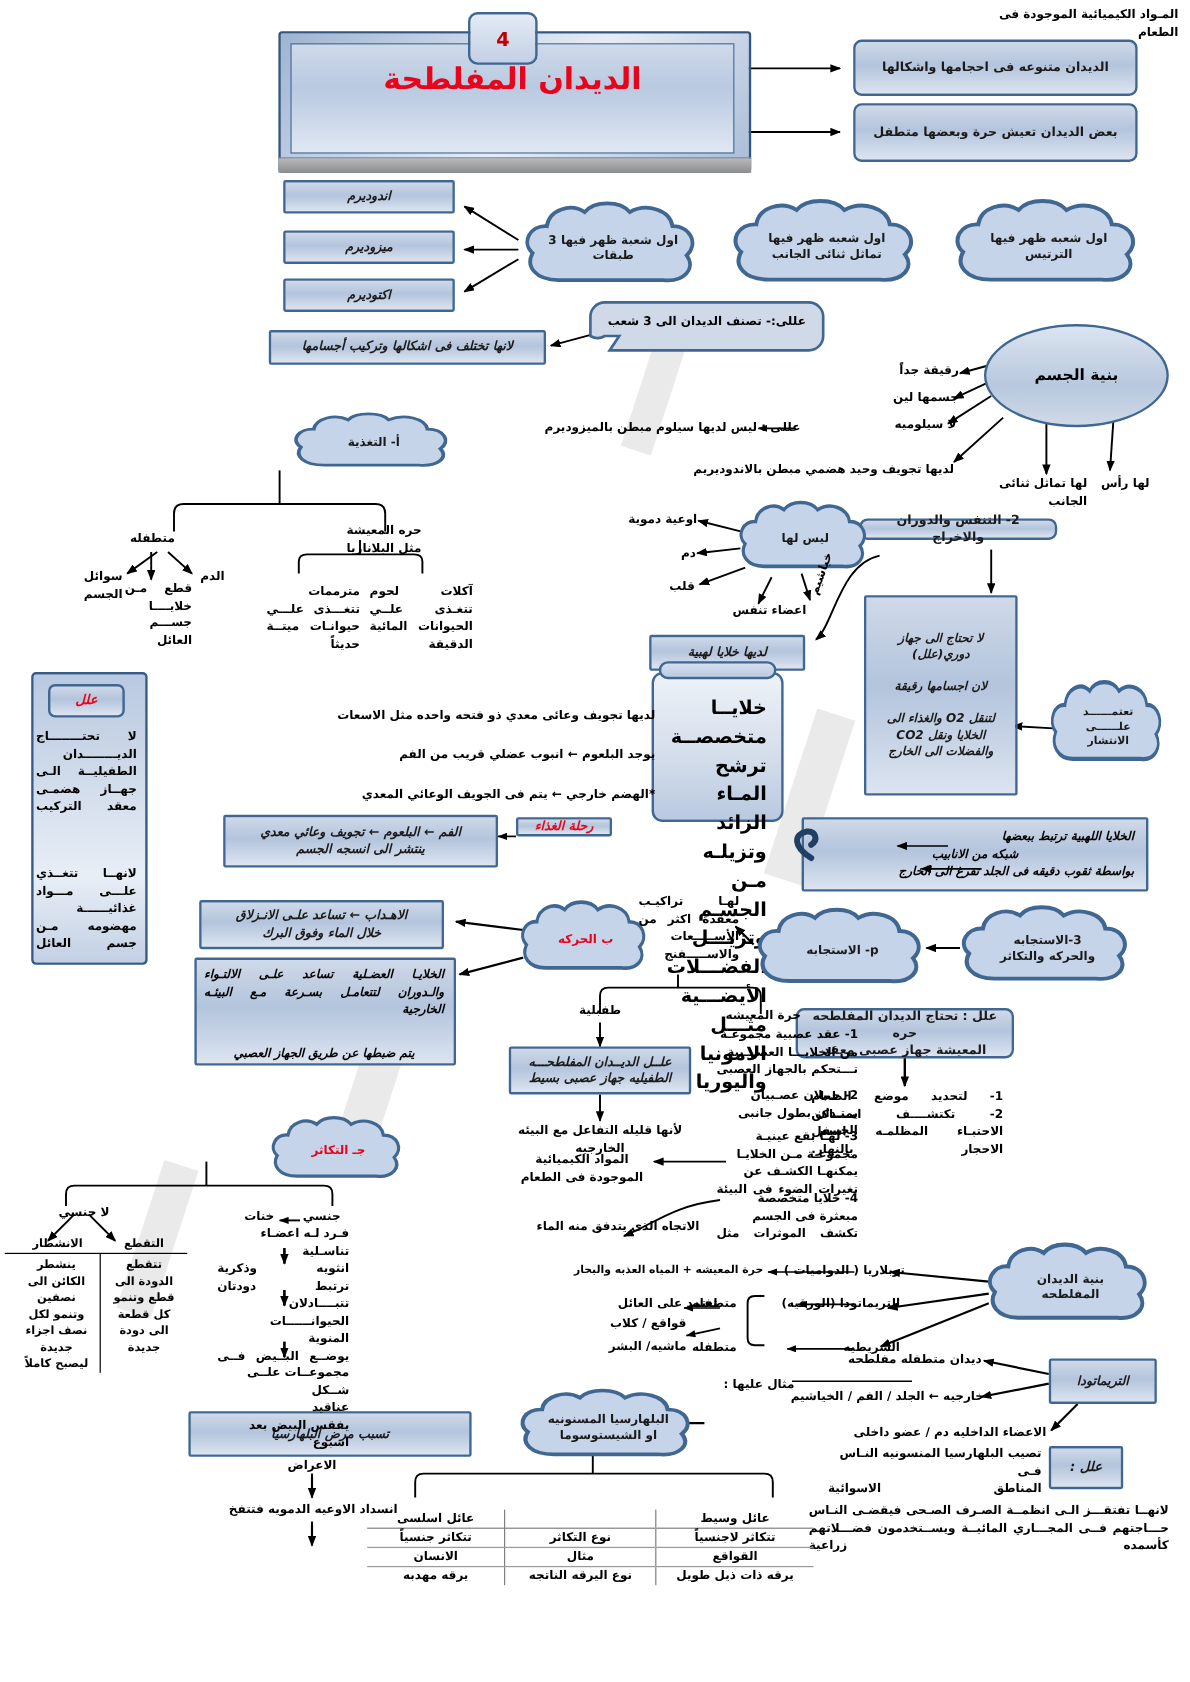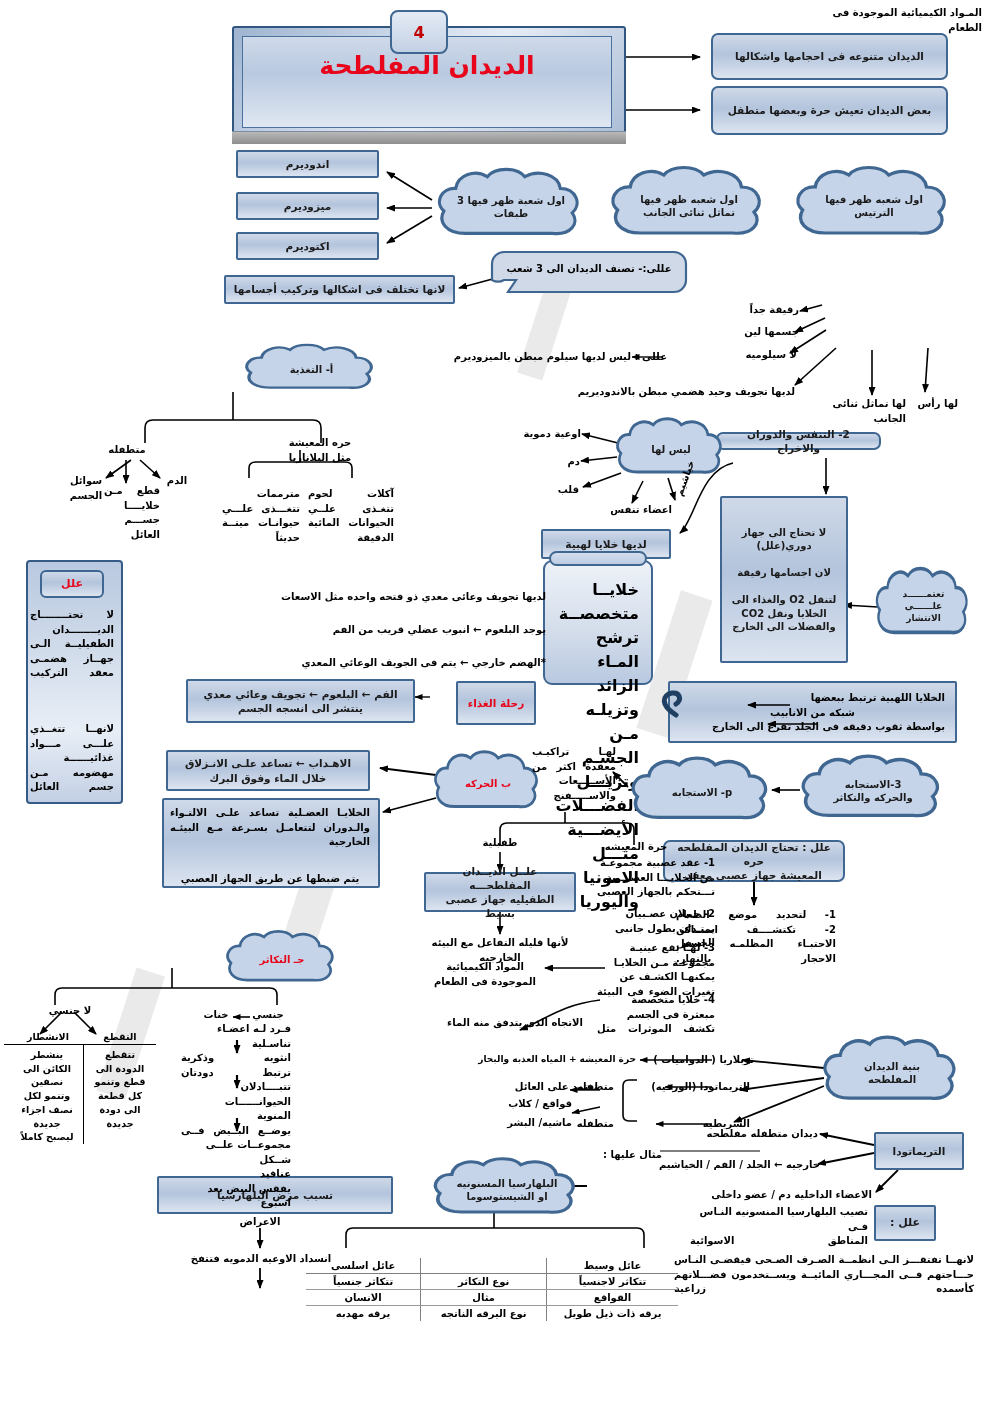--- a/index.html
+++ b/index.html
@@ -18,21 +18,21 @@
   
   .abs{position:absolute;box-sizing:border-box;z-index:2;}
 
   
   .pbox{
     border:2px solid #3f6791;border-radius:7px;
     background:linear-gradient(to bottom,#cfd9e8 0%,#b3c4dc 45%,#dce4f0 100%);
     display:flex;align-items:center;justify-content:center;text-align:center;
     font-size:10.5px;font-weight:bold;color:#1a1a1a;padding:3px 6px;line-height:1.35;
   }
-  .pbox.sq{border-radius:2px;}
+  .pbox.sq{border-radius:2px;font-style:italic;}
 
   
   .cloud{
     position:absolute;display:flex;align-items:center;justify-content:center;
     text-align:center;font-size:10px;font-weight:bold;color:#1a1a1a;line-height:1.35;
     z-index:3;
   }
   .cloud .cl-svg{position:absolute;inset:0;width:100%;height:100%;z-index:0;}
   .cloud .cl-txt{position:relative;z-index:1;padding:0 14%;}
 
@@ -280,20 +280,21 @@
   </div>
 
   <div class="abs" style="left:490px;top:250px;width:198px;height:44px;">
     <svg viewBox="0 0 198 44" preserveAspectRatio="none" style="width:100%;height:100%;">
       <path d="M14,2 H184 A12,12 0 0 1 196,14 V30 A12,12 0 0 1 184,42 H40 L18,42 L26,30 H14 A12,12 0 0 1 2,30 V14 A12,12 0 0 1 14,2 Z" fill="#cfd9e8" stroke="#3f6791" stroke-width="2.2"></path>
     </svg>
     <div class="txt ctr" style="left:0;top:12px;width:198px;">عللى:- تصنف الديدان الى 3 شعب</div>
   </div>
   <div class="abs pbox sq" style="left:224px;top:275px;width:231px;height:29px;">لانها تختلف فى اشكالها وتركيب أجسامها</div>
 
+  <div class="ellipse" style="left:820px;top:270px;width:150px;height:82px;">بنية الجسم</div>
 
   <div class="txt rt" style="left:725px;top:303px;width:74px;">رقيقة جداً</div>
   <div class="txt rt" style="left:725px;top:325px;width:74px;">جسمها لين</div>
   <div class="txt rt" style="left:711px;top:348px;width:86px;">لا سيلوميه</div>
   <div class="txt rt" style="left:437px;top:350px;width:230px;">عللى : ليس لديها سيلوم مبطن بالميزوديرم</div>
   <div class="txt rt" style="left:489px;top:385px;width:306px;">لديها تجويف وحيد هضمي مبطن بالاندوديريم</div>
   <div class="txt rt" style="left:800px;top:397px;width:106px;">لها تماثل ثنائى الجانب</div>
   <div class="txt rt" style="left:906px;top:397px;width:52px;">لها رأس</div>
 
   <div class="cloud" style="left:612px;top:415px;width:118px;height:70px;">
@@ -360,21 +361,21 @@
 حديثاً</div>
   <div class="txt ctr just" style="left:308px;top:487px;width:86px;white-space:pre-line;">آكلات لحوم
 تتغـذى علــي
 الحيوانات المائية
 الدقيقة</div>
 
   <div class="txt rt" style="left:226px;top:590px;width:320px;">لديها تجويف وعائى معدي ذو فتحه واحده مثل الاسعات</div>
   <div class="txt rt" style="left:226px;top:623px;width:320px;">يوجد البلعوم ← انبوب عضلي قريب من الفم</div>
   <div class="txt rt" style="left:226px;top:656px;width:320px;">*الهضم خارجي ← يتم فى الجويف الوعائي المعدي</div>
 
-  <div class="abs pbox sq" style="left:456px;top:681px;width:80px;height:44px;color:#e8051b;">رحلة الغذاء</div>
+  <div class="abs pbox sq" style="left:430px;top:681px;width:80px;height:16px;color:#e8051b;">رحلة الغذاء</div>
   <div class="abs pbox sq" style="left:186px;top:679px;width:229px;height:44px;white-space:pre-line;">الفم ← البلعوم ← تجويف وعائي معدي
 ينتشر الى انسجه الجسم</div>
 
   <div class="abs pbox sq" style="left:541px;top:529px;width:130px;height:30px;">لديها خلايا لهبية</div>
   <div class="note" style="left:543px;top:560px;width:110px;height:125px;white-space:pre-line;">خلايــا متخصصــة
 ترشح المـاء الزائد
 وتزيلـه مـن الجسـم
 وتزيـــل الفضـــلات
 الأيضـــية مثـــل
 الامونيا واليوريا</div>

